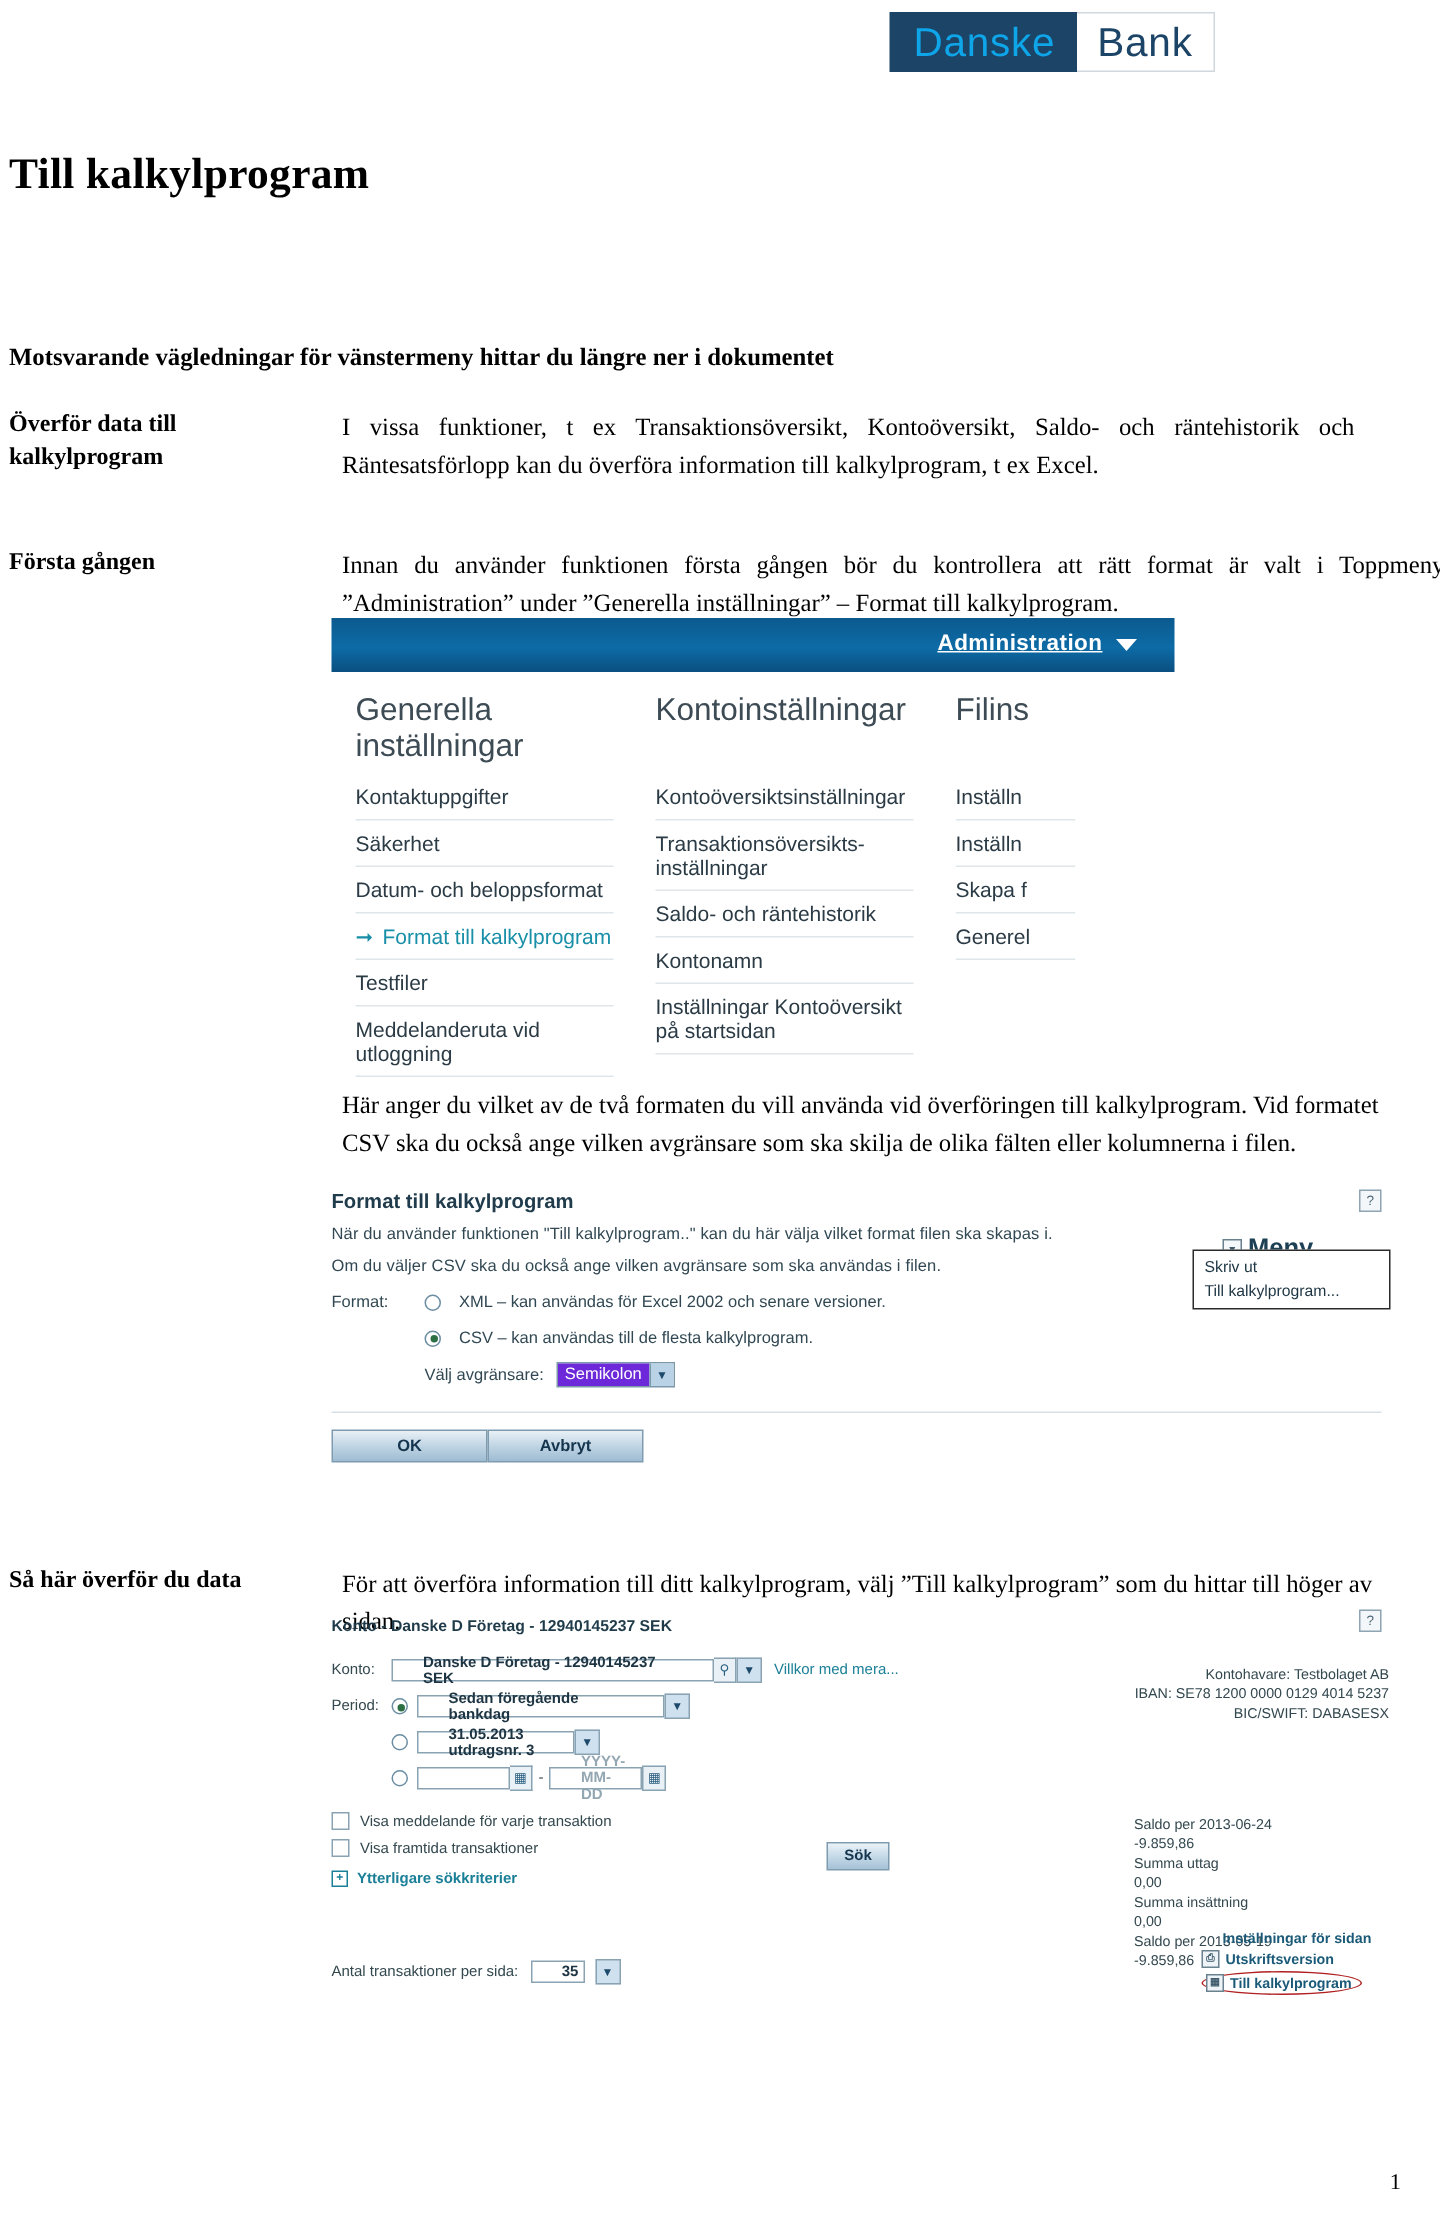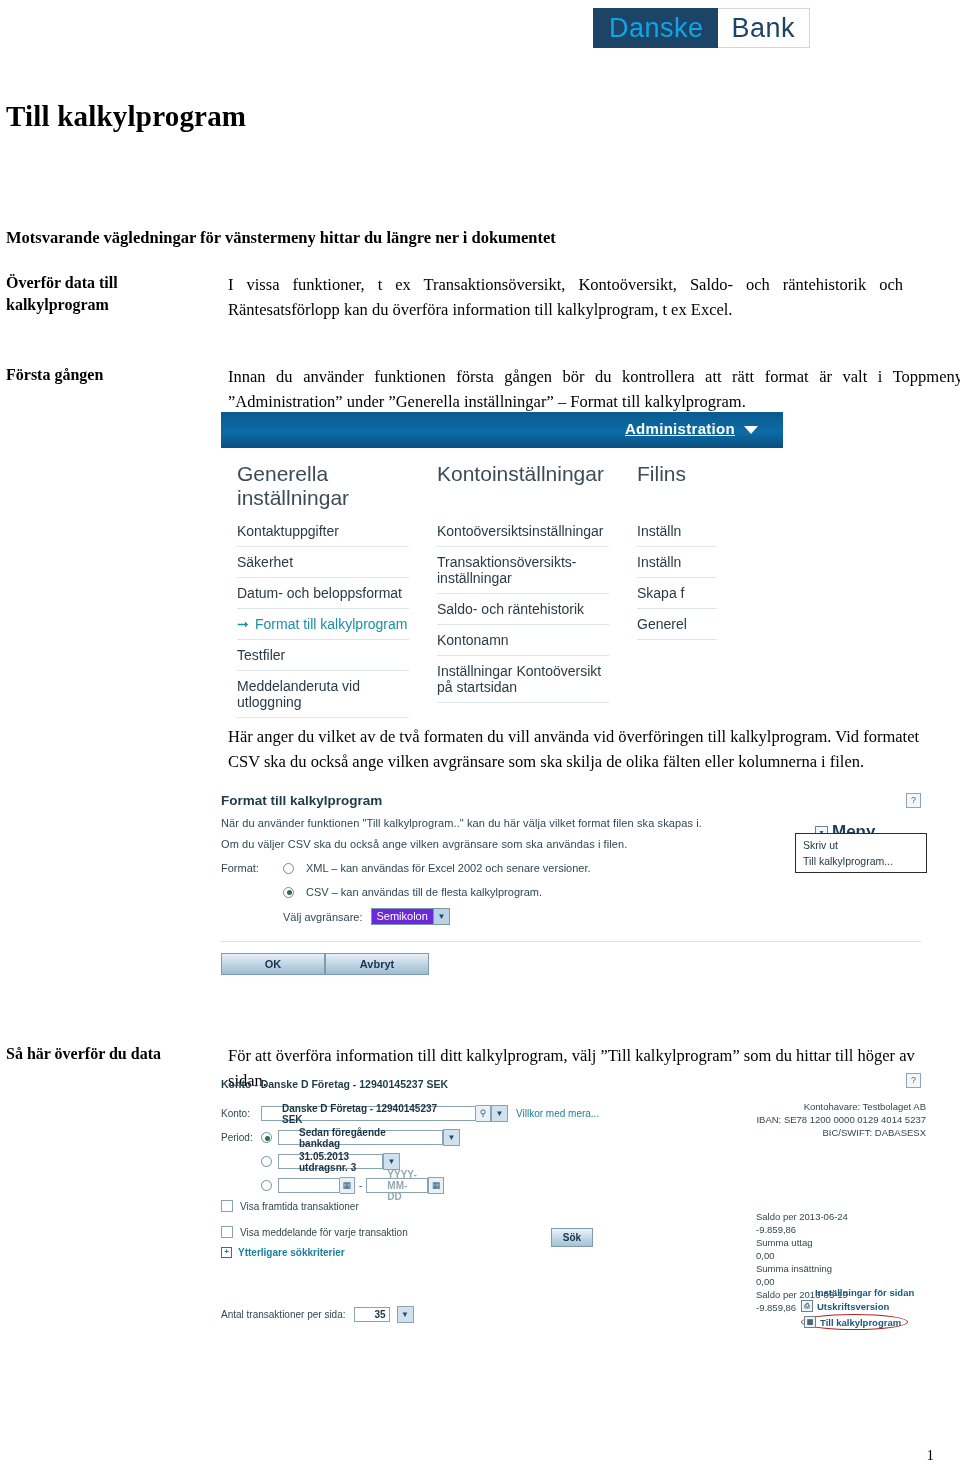--- a/index.html
+++ b/index.html
@@ -86,21 +86,21 @@
     line-height:15px;font-size:8px;color:#1d4a6b;}
   .lnk{color:#1a7f97;font-size:10px;margin-left:8px;}
   .cb{width:10px;height:10px;border:1px solid #8aa3b3;background:#fff;display:inline-block;margin-right:7px;}
   .chk-row{display:flex;align-items:center;margin-top:6px;font-size:10px;}
   .expand{display:flex;align-items:center;margin-top:9px;color:#1a7f97;font-weight:bold;font-size:10px;}
   .plusbox{width:9px;height:9px;border:1px solid #1a7f97;margin-right:6px;font-size:8px;
     line-height:8px;text-align:center;color:#1a7f97;}
   .sok-btn{position:absolute;left:330px;top:150px;width:40px;height:17px;border:1px solid #7e9bb0;
     background:linear-gradient(to bottom,#eaf2f8,#c2d7e6 55%,#a6c1d6);
     font-size:10px;font-weight:bold;color:#15354e;text-align:center;line-height:17px;}
-  .acc-info{position:absolute;left:505px;top:22px;width:200px;font-size:9.5px;line-height:13px;text-align:right;}
+  .acc-info{position:absolute;left:505px;top:32px;width:200px;font-size:9.5px;line-height:13px;text-align:right;}
   .saldo-tbl{position:absolute;left:535px;top:132px;width:170px;font-size:9.5px;line-height:13px;}
   .saldo-tbl .r{display:flex;justify-content:space-between;flex-direction:column;}
   .foot-links{position:absolute;left:580px;top:207px;width:125px;font-size:9.5px;font-weight:bold;color:#1a5a78;}
   .fl-row{display:flex;align-items:center;gap:4px;margin-top:2px;}
   .fl-ico{width:10px;height:10px;border:1px solid #6a8190;background:#eef3f7;font-size:7px;line-height:10px;text-align:center;color:#3f5b6c;}
   .oval{border:1.5px solid #b02020;border-radius:50%;padding:1px 6px 1px 2px;display:inline-flex;align-items:center;gap:4px;}
   .perpage{position:absolute;left:0;top:228px;display:flex;align-items:center;font-size:10px;gap:8px;}
   .pagenum{position:absolute;right:26px;bottom:18px;font-size:15px;}
 </style>
 </head>
@@ -242,27 +242,27 @@
   <div class="tr-row">
     <span class="tr-cap"></span>
     <span class="radio" style="margin-right:6px;"></span>
     <span class="inp" style="width:62px;"></span>
     <span class="ico-btn">▦</span>
     <span style="margin:0 4px;">-</span>
     <span class="inp" style="width:62px;color:#93a7b3;">YYYY-MM-DD</span>
     <span class="ico-btn" style="border-left:1px solid #8aa3b3;">▦</span>
   </div>
 
+  <div class="chk-row" style="margin-top:14px;">
+    <span class="cb"></span>
+    <span>Visa meddelande för varje transaktion</span>
+  </div>
   <div class="chk-row">
     <span class="cb"></span>
     <span>Visa framtida transaktioner</span>
-  </div>
-  <div class="chk-row" style="margin-top:14px;">
-    <span class="cb"></span>
-    <span>Visa meddelande för varje transaktion</span>
   </div>
 
   <div class="expand">
     <span class="plusbox">+</span>
     <span>Ytterligare sökkriterier</span>
   </div>
 
   <div class="sok-btn">Sök</div>
 
   <div class="acc-info">

